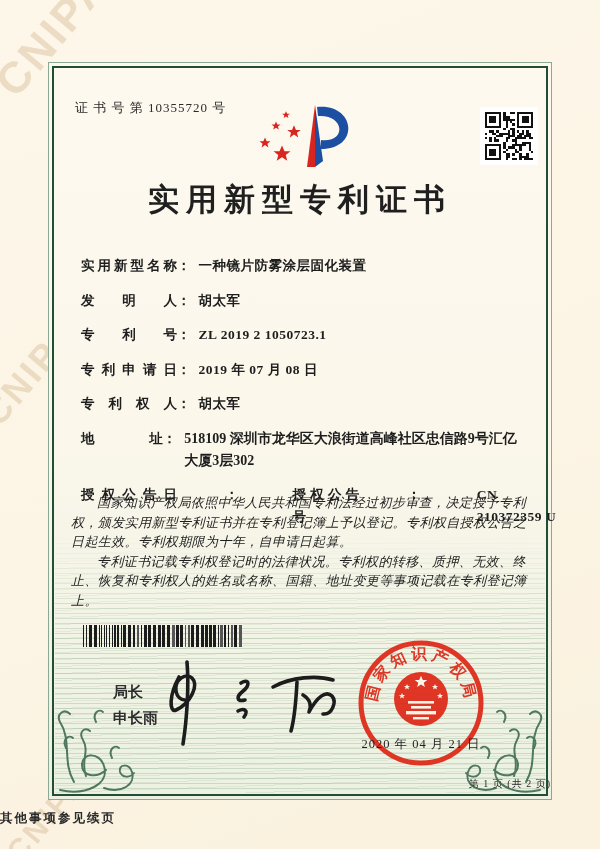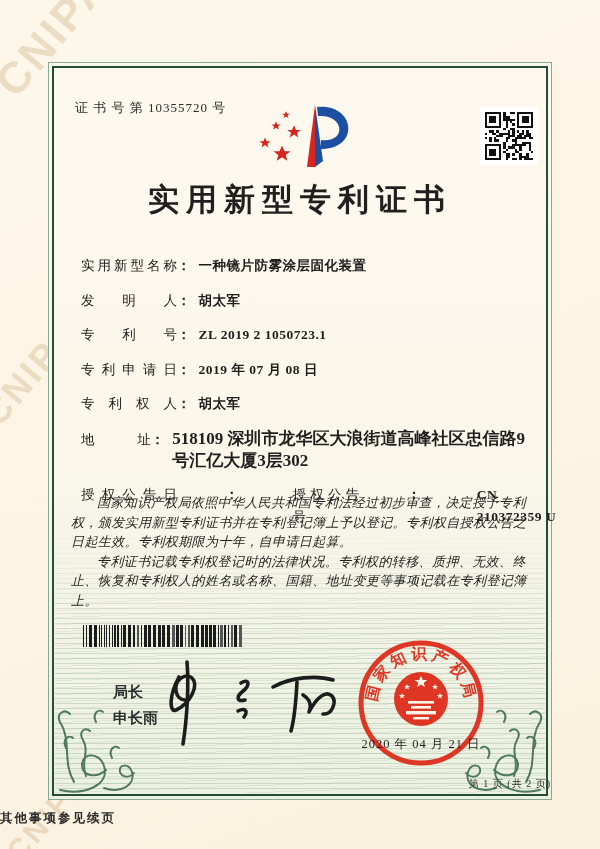--- a/index.html
+++ b/index.html
@@ -50,26 +50,26 @@
   .cert-no{position:absolute;left:26px;top:36px;font-size:13px;letter-spacing:1px;color:#2b2b2b;}
   .logo{position:absolute;left:50%;top:36px;transform:translateX(-50%);}
   .qr{position:absolute;right:13px;top:44px;width:58px;height:58px;background:#fff;}
   .title{
     position:absolute;left:0;right:0;top:116px;text-align:center;
     font-size:31px;font-weight:bold;letter-spacing:7px;color:#1f1f1f;
   }
   .fields{position:absolute;left:32px;right:24px;top:192px;font-size:13.5px;}
   .frow{display:flex;align-items:baseline;margin-bottom:12.5px;line-height:22px;}
   .flabel{
-    display:inline-block;width:96px;font-weight:400;color:#1e1e1e;
+    display:inline-block;width:96px;font-weight:700;color:#1e1e1e;
     text-align:justify;text-align-last:justify;
   }
   .fcolon{font-weight:600;margin-right:8px;}
   .fvalue{font-weight:600;color:#1e1e1e;letter-spacing:0.5px;}
-  .fvalue.small{font-size:17px;letter-spacing:0;}
+  .fvalue.small{font-size:14px;letter-spacing:0;}
   .grant{display:flex;}
   .grant .pair{display:flex;align-items:baseline;gap:48px;}
   .grant .pair.second{margin-left:46px;}
   .grant .pair.second .flabel{width:84px;}
   .paras{
     position:absolute;left:22px;right:20px;top:430px;
     font-size:13px;font-style:italic;line-height:19.5px;color:#1d1d1d;
     letter-spacing:0.4px;
   }
   .paras p{text-indent:2em;}

